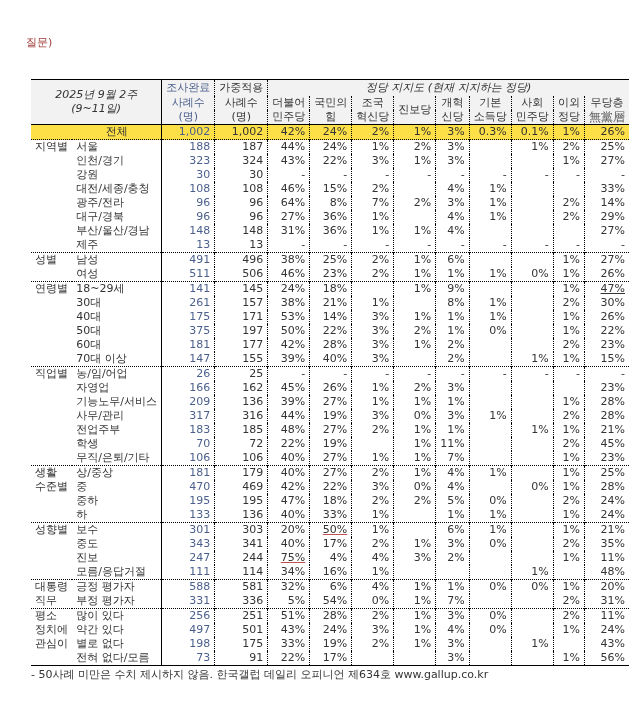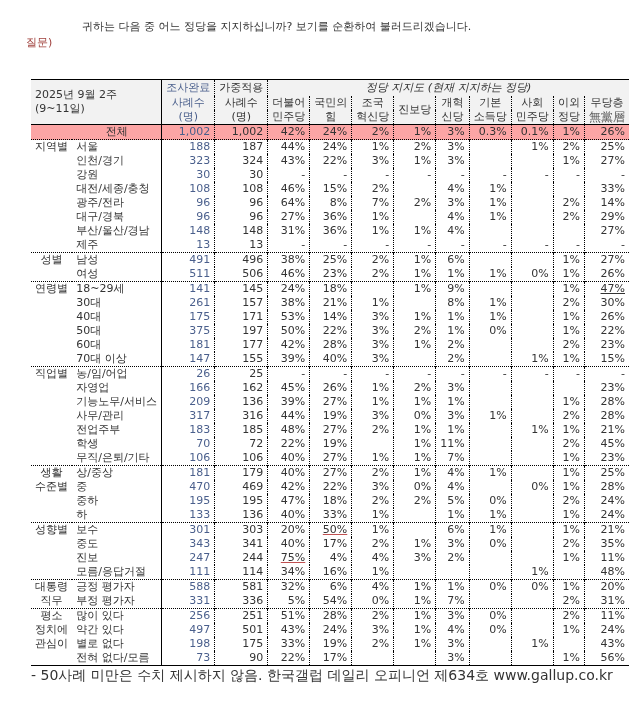--- a/index.html
+++ b/index.html
@@ -8,46 +8,45 @@
   .question { position:absolute; left:26px; top:18px; font-size:11px; line-height:17px; }
   .question .qlabel { position:absolute; left:0; top:16px; color:#a0403c; width:40px; }
   .question .qlines { position:absolute; left:56px; top:0; white-space:nowrap; color:#333; }
   .question .qlines div { height:17px; }
 
   table.survey { position:absolute; left:31px; top:79px; border-collapse:collapse;
                  font-size:11px; table-layout:fixed; }
   table.survey td, table.survey th { padding:0 4px; height:14px; line-height:14px; white-space:nowrap; font-weight:normal; }
   thead th { background:#f2f2f2; color:#333; text-align:center; line-height:16px; }
   thead tr.h1 th { height:16px; }
-  .hdr-date { text-align:left; border-right:1.5px solid #000; }
+  .hdr-date { text-align:center; border-right:1.5px solid #000;font-style:italic; }
   .blue { color:#4a5f8c;margin-left:35px; }
   .num { text-align:right; }
   td.pct, th.pct { text-align:right; }
   .dot-r { border-right:1px dotted #000; }
   .solid-r { border-right:1.5px solid #000; }
   .hdr-bottom th { border-bottom:1.5px solid #000; }
-  tr.total td { background:#fca5a5; }
+  tr.total td { background:#fde047; }
   tr.sep td { border-top:1px dotted #000; }
   tr.last td { border-bottom:1.5px solid #000; }
-  td.cat { width:42px; text-align:center; padding-left:2px; padding-right:0; }
+  td.cat { width:42px; text-align:left; padding-left:2px; padding-right:0; }
   td.sub { width:96px; text-align:left; padding-left:2px; }
   td.cnt1 { width:34px; }
   td.cnt2 { width:34px; }
   .under { text-decoration:underline; }
   .red-under { text-decoration:underline; text-decoration-color:#c05050; }
   .small-hanja { font-size:12px; color:#555; }
-  .footnote { position:absolute; left:31px; top:667px; font-size:14px; color:#333; white-space:nowrap; }
+  .footnote { position:absolute; left:31px; top:667px; font-size:11px; color:#333; white-space:nowrap; }
 </style>
 </head>
 <body>
 
 <div class="question">
   <div class="qlabel">질문)</div>
   <div class="qlines">
-    <div>귀하는 다음 중 어느 정당을 지지하십니까? 보기를 순환하여 불러드리겠습니다.</div>
   </div>
 </div>
 
 <table class="survey">
   <colgroup>
     <col style="width:44px">
       <col style="width:94px">
     <col style="width:45px">
       <col style="width:45px">
     <col style="width:38px">
@@ -649,21 +648,21 @@
         <td class="pct dot-r"><span>3%</span></td>
         <td class="pct dot-r"><span></span></td>
         <td class="pct dot-r"><span>1%</span></td>
         <td class="pct dot-r"><span></span></td>
         <td class="pct"><span>43%</span></td>
       </tr>
       <tr class="last">
         <td class="cat"></td>
         <td class="sub solid-r">전혀 없다/모름</td>
         <td class="num blue dot-r cnt1">73</td>
-        <td class="num dot-r cnt2">90</td>
+        <td class="num dot-r cnt2">91</td>
         <td class="pct dot-r"><span>22%</span></td>
         <td class="pct dot-r"><span>17%</span></td>
         <td class="pct dot-r"><span></span></td>
         <td class="pct dot-r"><span></span></td>
         <td class="pct dot-r"><span>3%</span></td>
         <td class="pct dot-r"><span></span></td>
         <td class="pct dot-r"><span></span></td>
         <td class="pct dot-r"><span>1%</span></td>
         <td class="pct"><span>56%</span></td>
       </tr>

